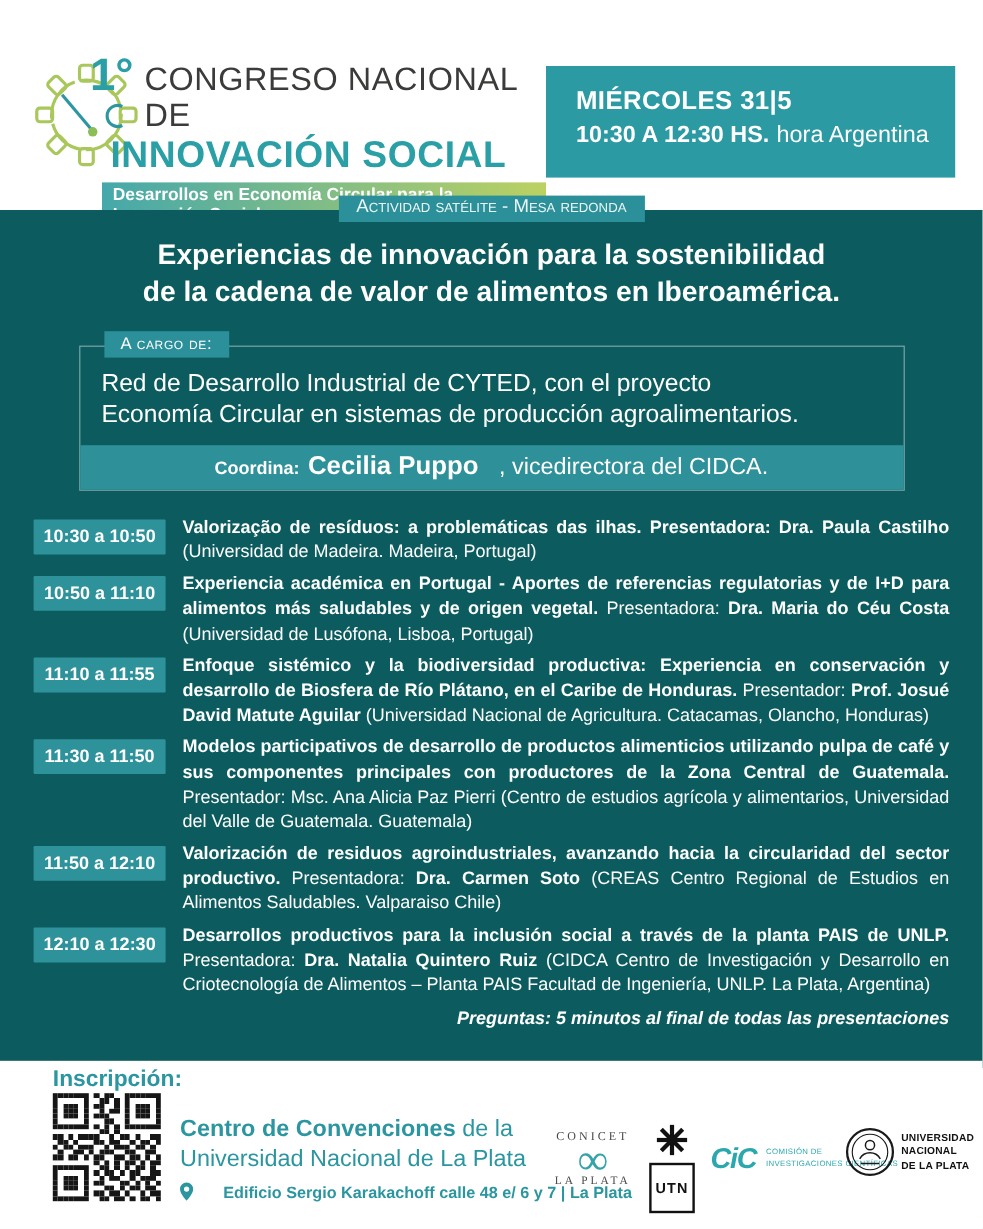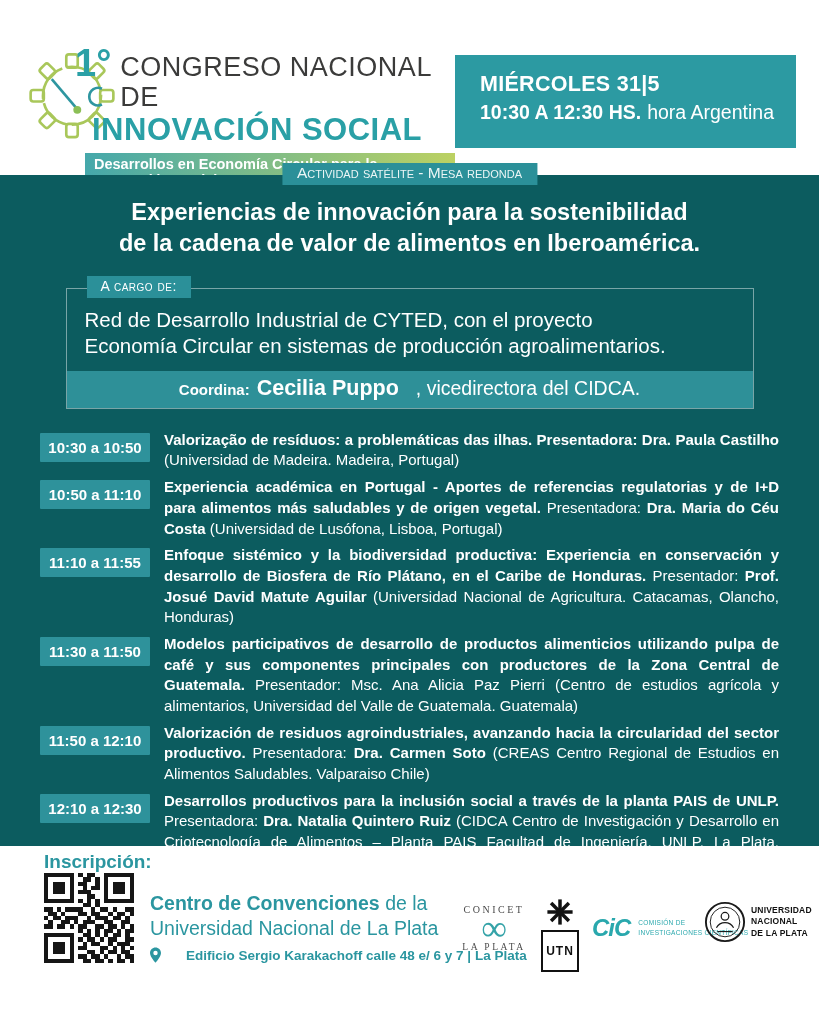--- a/index.html
+++ b/index.html
@@ -35,33 +35,33 @@
   .organizer { position:relative; margin:28px auto 0; width:688px;
                border:1px solid rgba(255,255,255,.45); }
   .org-badge { position:absolute; top:-13px; left:20px; background:#2B9099;
                padding:2px 14px 4px; font-variant:small-caps; font-size:14px; letter-spacing:.5px; }
   .org-text { padding:18px 18px 0; text-align:left; font-size:20.5px; line-height:1.3; font-weight:400; }
   .coordina { margin-top:11px; background:#2E9098; text-align:center; padding:5px 0 7px; }
   .coordina .c-label { font-weight:700; font-size:15px; margin-right:7px; }
   .coordina .c-name  { font-weight:700; font-size:21.5px; }
   .coordina .c-rest  { font-weight:400; font-size:19.5px;padding-left:17px; }
 
-  .schedule { margin-top:21px; padding:0 40px; }
+  .schedule { margin-top:21px; padding:0 28px; }
   .row { display:flex; margin-bottom:6px; }
   .time { flex:none; width:110px; height:29px; margin:3px 14px 0 0; background:#2E929B;
           color:#fff; font-weight:700; font-size:15px; text-align:center; line-height:29px;
           border-radius:1px; }
   .desc { flex:1; font-size:15px; line-height:1.38; text-align:justify; }
   .w-r  { font-weight:400; }
   .w-sb { font-weight:600; }
   .w-b  { font-weight:700; }
   .note { padding:2px 28px 0; text-align:right; font-style:italic; font-weight:700; font-size:15px; }
 
   
-  #footer { position:absolute; top:846px; left:0; width:819px; height:140px; background:#fff; }
+  #footer { position:absolute; top:884px; left:0; width:819px; height:140px; background:#fff; }
   .inscription { position:absolute; left:44px; top:5px; color:#2B96A0; font-weight:700; font-size:19px; }
   .qr { position:absolute; left:44px; top:27px; width:90px; height:90px; display:grid; grid-auto-rows:1fr; }
   .qr div.on { background:#161616; }
   .venue { position:absolute; left:150px; top:46px; color:#2B96A0; }
   .venue-l1 { font-size:19.5px; }
   .venue-l1 .vb { font-weight:700; }
   .venue-l2 { font-size:19.5px; margin-top:2px; }
   .addr { display:flex; align-items:center; margin-top:7px; font-size:13.5px; font-weight:600;gap:20px; }
   .addr svg { margin-right:5px; flex:none; }
 

